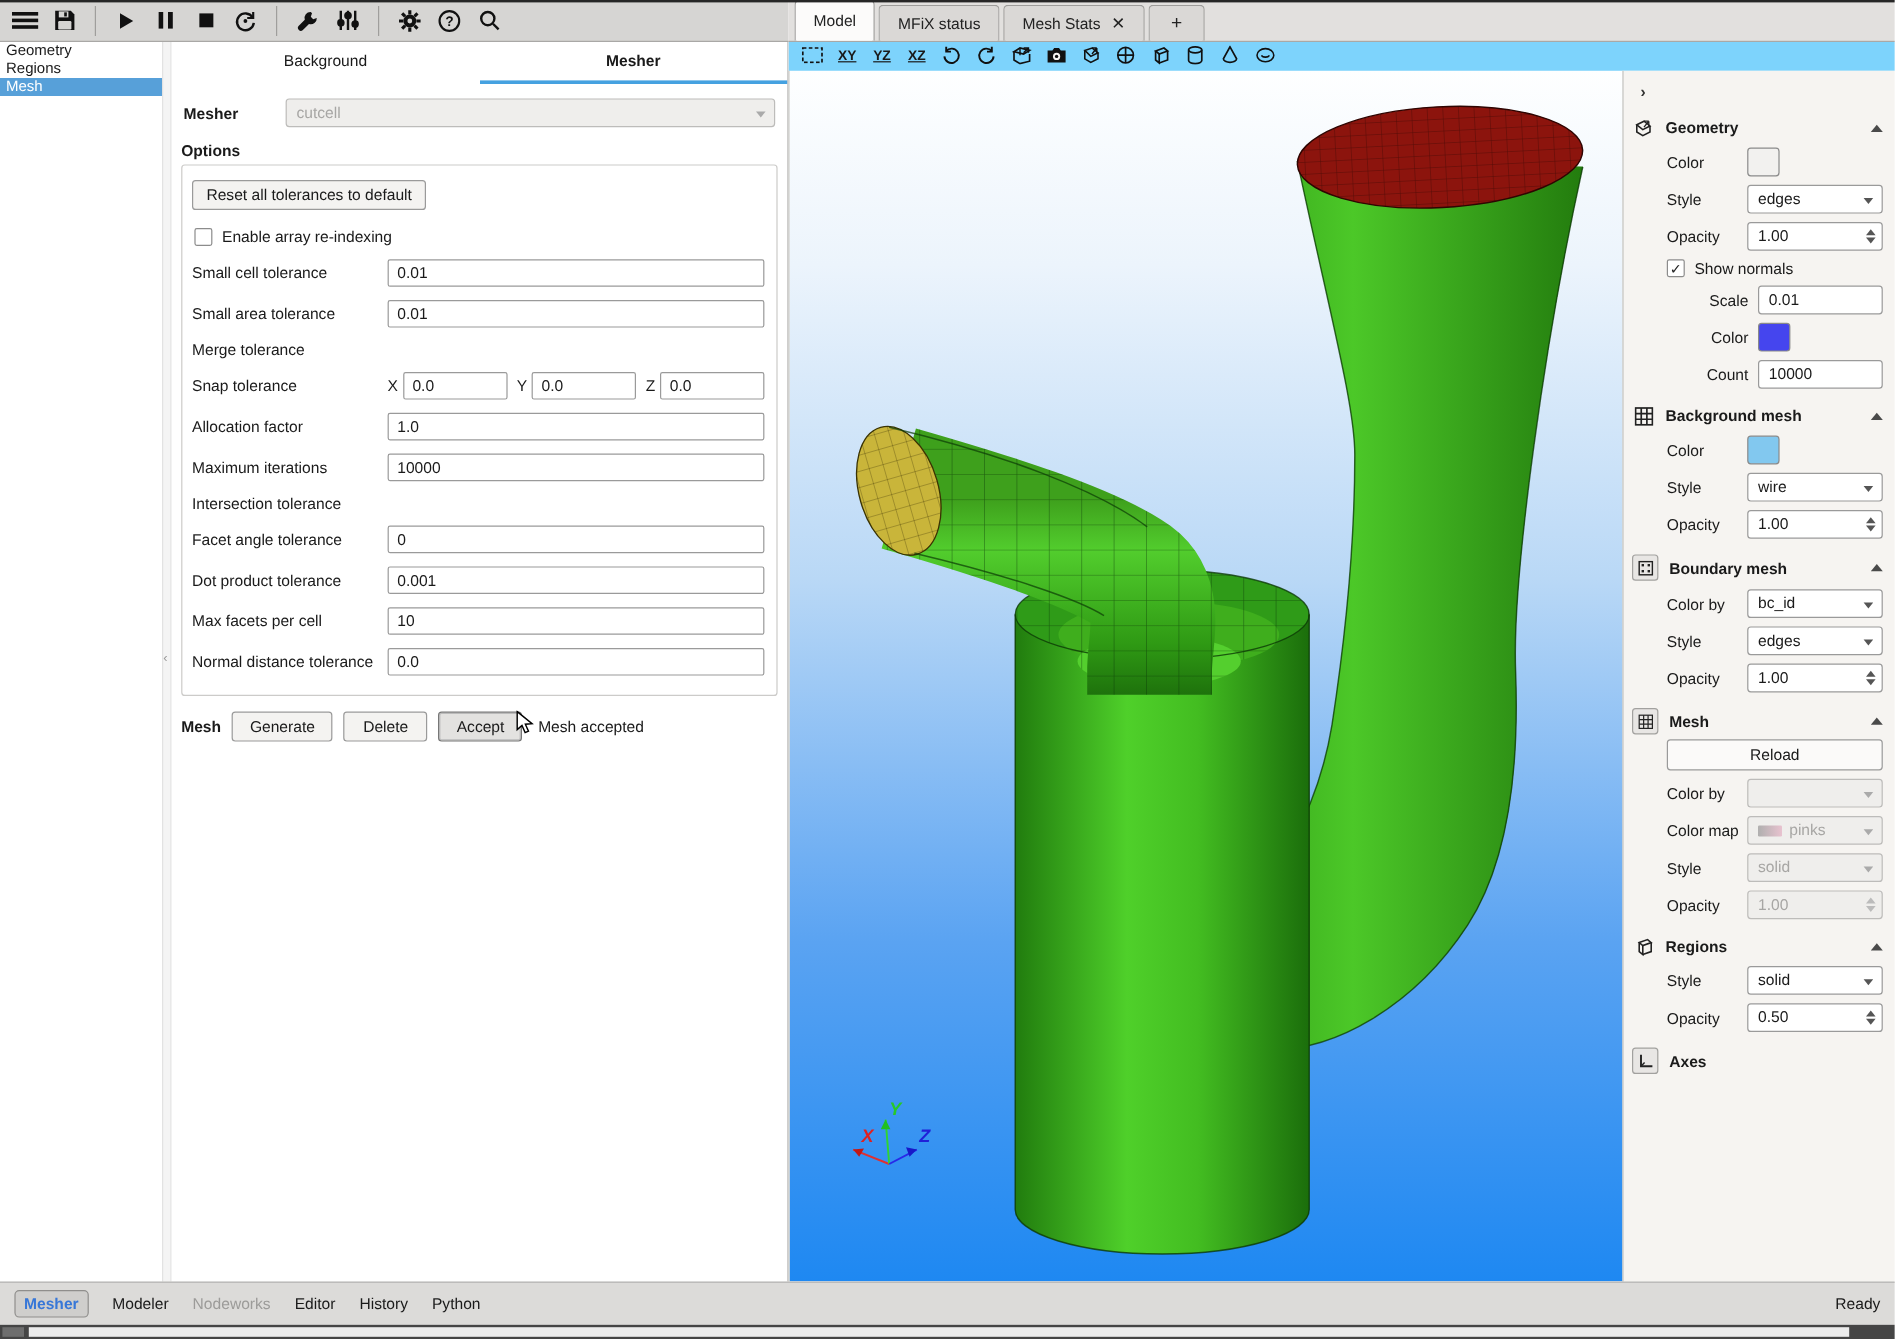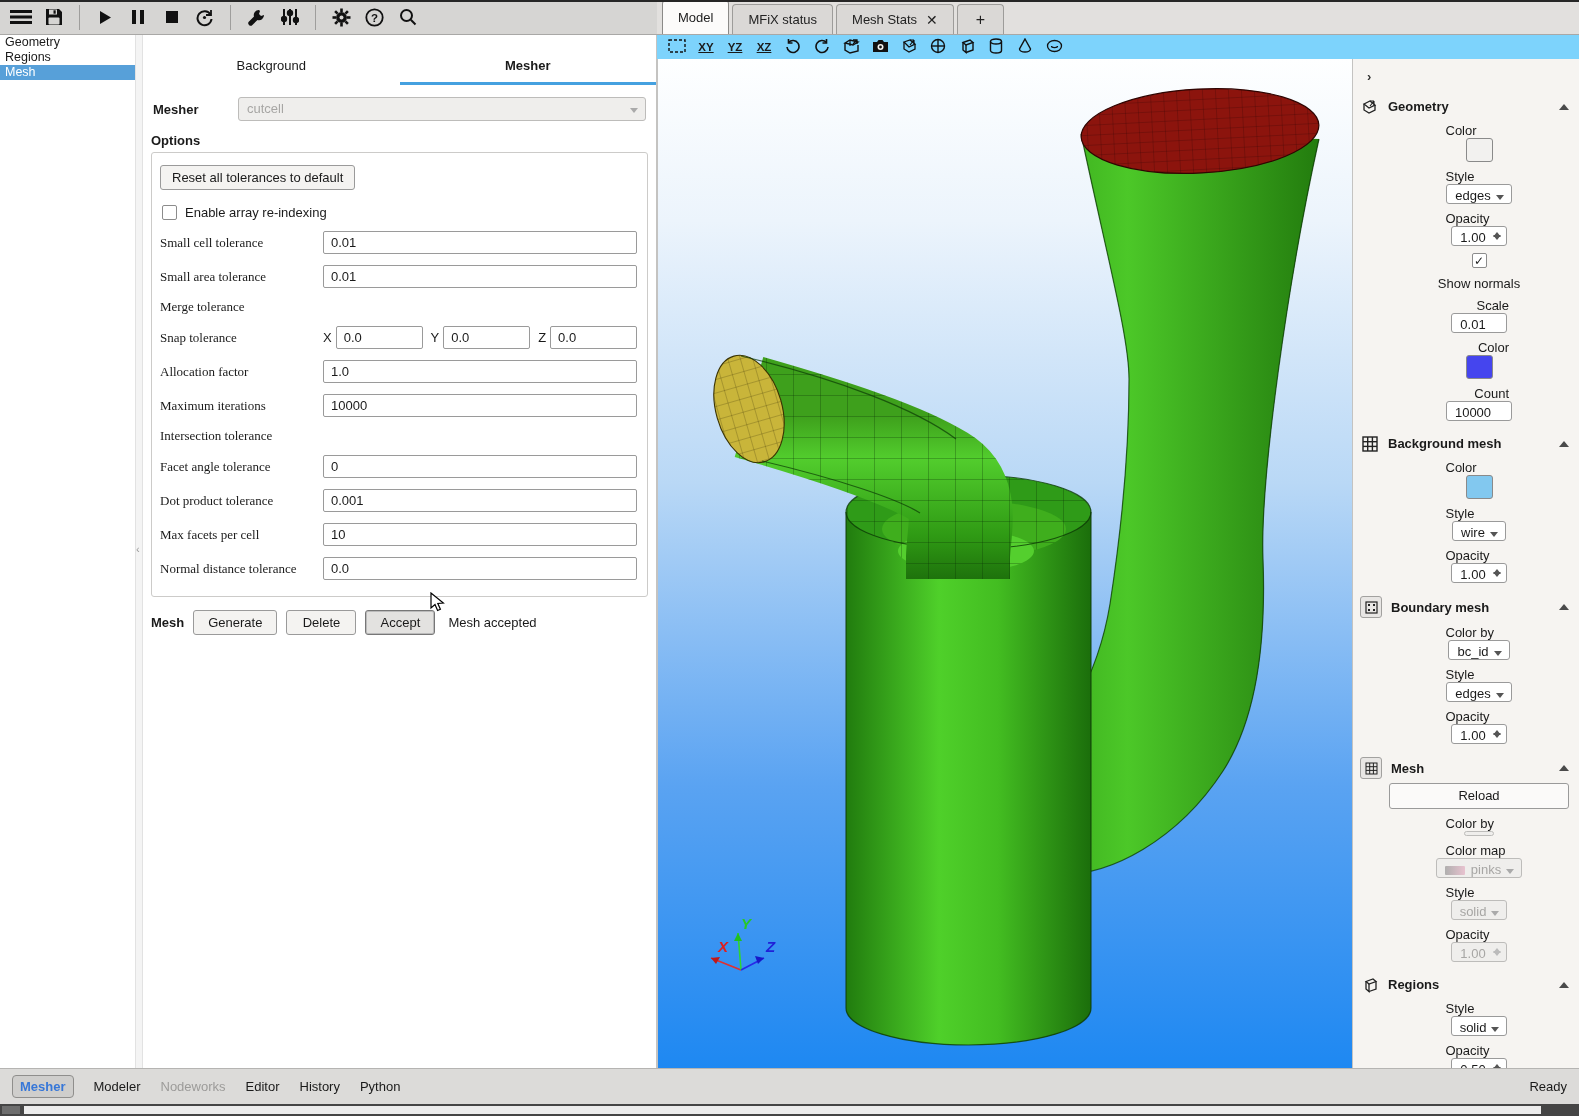--- a/index.html
+++ b/index.html
@@ -29,37 +29,37 @@
   
   .sidebar { position:absolute; left:0; top:35px; width:135px; bottom:48px; background:#fff; }
   .side-item { height:15px; line-height:15px; padding:0 5px; font-size:12.5px; color:#1a1a1a; white-space:nowrap; }
   .side-item.selected { background:#57a0d9; color:#fff; }
 
   .splitter { position:absolute; left:135px; top:35px; width:8px; bottom:48px; background:#f4f4f4; border-left:1px solid #e2e2e2; border-right:1px solid #e2e2e2; }
   .splitter .grip { position:absolute; top:508px; left:0px; font-size:11px; color:#9a9a9a; }
 
   
   .form-panel { position:absolute; left:143px; top:35px; width:514px; bottom:48px; background:#fff; border-right:1px solid #c4c3c1; }
-  .form-tabs { display:flex; padding-top:16px; }
+  .form-tabs { display:flex; padding-top:1px; }
   .form-tab { flex:1; text-align:center; padding:7px 0 9px; border-bottom:3px solid transparent; color:#1a1a1a; }
   .form-tab.active { font-weight:bold; border-bottom-color:#45a1e0; }
   .mesher-row { display:flex; align-items:center; padding:12px 10px 4px 10px; gap:10px; }
   .mesher-row .lbl { font-weight:bold; width:75px; }
   .combo { position:relative; height:24px; background:#fff; border:1px solid #9a9a9a; border-radius:3px; padding:3px 20px 0 8px; overflow:hidden; white-space:nowrap; }
   .combo .arr { position:absolute; right:7px; top:10px; width:0; height:0; border-left:4px solid transparent; border-right:4px solid transparent; border-top:5px solid #555; }
   .combo.disabled { background:#efeeec; color:#a7a6a4; border-color:#bdbcba; }
   .combo.disabled .arr { border-top-color:#aaa; }
   .mesher-row .combo { flex:1; }
   .options-lbl { font-weight:bold; padding:8px 10px 2px 8px; }
   .groupbox { margin:2px 8px 0 8px; border:1px solid #cccbc9; border-radius:3px; padding:12px 10px 16px 8px; }
   .pushbtn { display:inline-block; border:1px solid #9a9a9a; background:#f4f3f1; border-radius:3px; padding:4px 11px; color:#1a1a1a; }
   .chk-row { display:flex; align-items:center; gap:8px; margin:15px 2px 4px 2px; }
   .chkbox { width:15px; height:15px; border:1px solid #8c8c8c; border-radius:2px; background:#fff; display:flex; align-items:center; justify-content:center; font-size:12px; font-weight:bold; color:#222; }
   .frow { display:flex; align-items:center; margin-top:11px; }
-  .flabel { width:163px; flex:none;font-family:Liberation Serif, serif; }
+  .flabel { width:163px; flex:none; }
   .tinput { flex:1; height:23px; border:1px solid #9a9a9a; border-radius:2px; padding:0 7px; font:inherit; color:#1a1a1a; background:#fff; min-width:0; }
   .snaplbl { margin:0 4px 0 0; }
   .snaplbl + .tinput { margin-right:8px; }
   .mesh-row { display:flex; align-items:center; gap:9px; padding:13px 8px; }
   .mesh-row .blbl { font-weight:bold; }
   .mesh-row .pushbtn { min-width:70px; text-align:center; padding:4px 14px; }
   .pushbtn.pressed { background:#e3e2e0; border-color:#777; box-shadow:inset 0 0 0 1px #bbb; }
   .mesh-status { margin-left:4px; }
 
   
@@ -68,21 +68,21 @@
 
   
   .rpanel { position:absolute; left:1352px; top:59px; width:227px; bottom:48px; background:#f6f4f1; border-left:1px solid #c4c3c1; padding:4px 10px 0 7px; font-size:13px; }
   .collapse { margin:6px 0 2px 7px; font-size:13px; font-weight:bold; color:#333; }
   .sec-h { display:flex; align-items:center; gap:9px; margin:13px 0 4px 0; }
   .sec-h .title { font-weight:bold; }
   .sec-h .sp { flex:1; }
   .tri-up { width:0; height:0; border-left:5px solid transparent; border-right:5px solid transparent; border-bottom:6px solid #4a4a4a; }
   .icon18 { width:19px; height:19px; display:flex; align-items:center; justify-content:center; flex:none; }
   .iconbtn { width:22px; height:22px; border:1px solid #a2a19f; background:#e8e6e4; border-radius:3px; display:flex; align-items:center; justify-content:center; flex:none; }
-  .prow { display:flex; align-items:center; margin:7px 0 7px 29px;flex-direction:column; }
+  .prow { display:flex; align-items:center; margin:7px 0 7px 29px; }
   .prow .plbl { width:67px; flex:none; }
   .prow.sub { margin-left:29px; }
   .prow.sub .plbl { width:76px; text-align:right; padding-right:8px; }
   .prow .ctl { flex:1; min-width:0; }
   .swatch { width:27px; height:24px; border:1px solid #8a8a8a; border-radius:3px; }
   .spin { position:relative; height:24px; border:1px solid #9a9a9a; border-radius:3px; background:#fff; padding:3px 20px 0 8px; }
   .spin .ar { position:absolute; right:5px; width:0; height:0; border-left:4px solid transparent; border-right:4px solid transparent; }
   .spin .up { top:5px; border-bottom:5px solid #555; }
   .spin .dn { bottom:5px; border-top:5px solid #555; }
   .spin.disabled { background:#efeeec; color:#a7a6a4; border-color:#bdbcba; }

